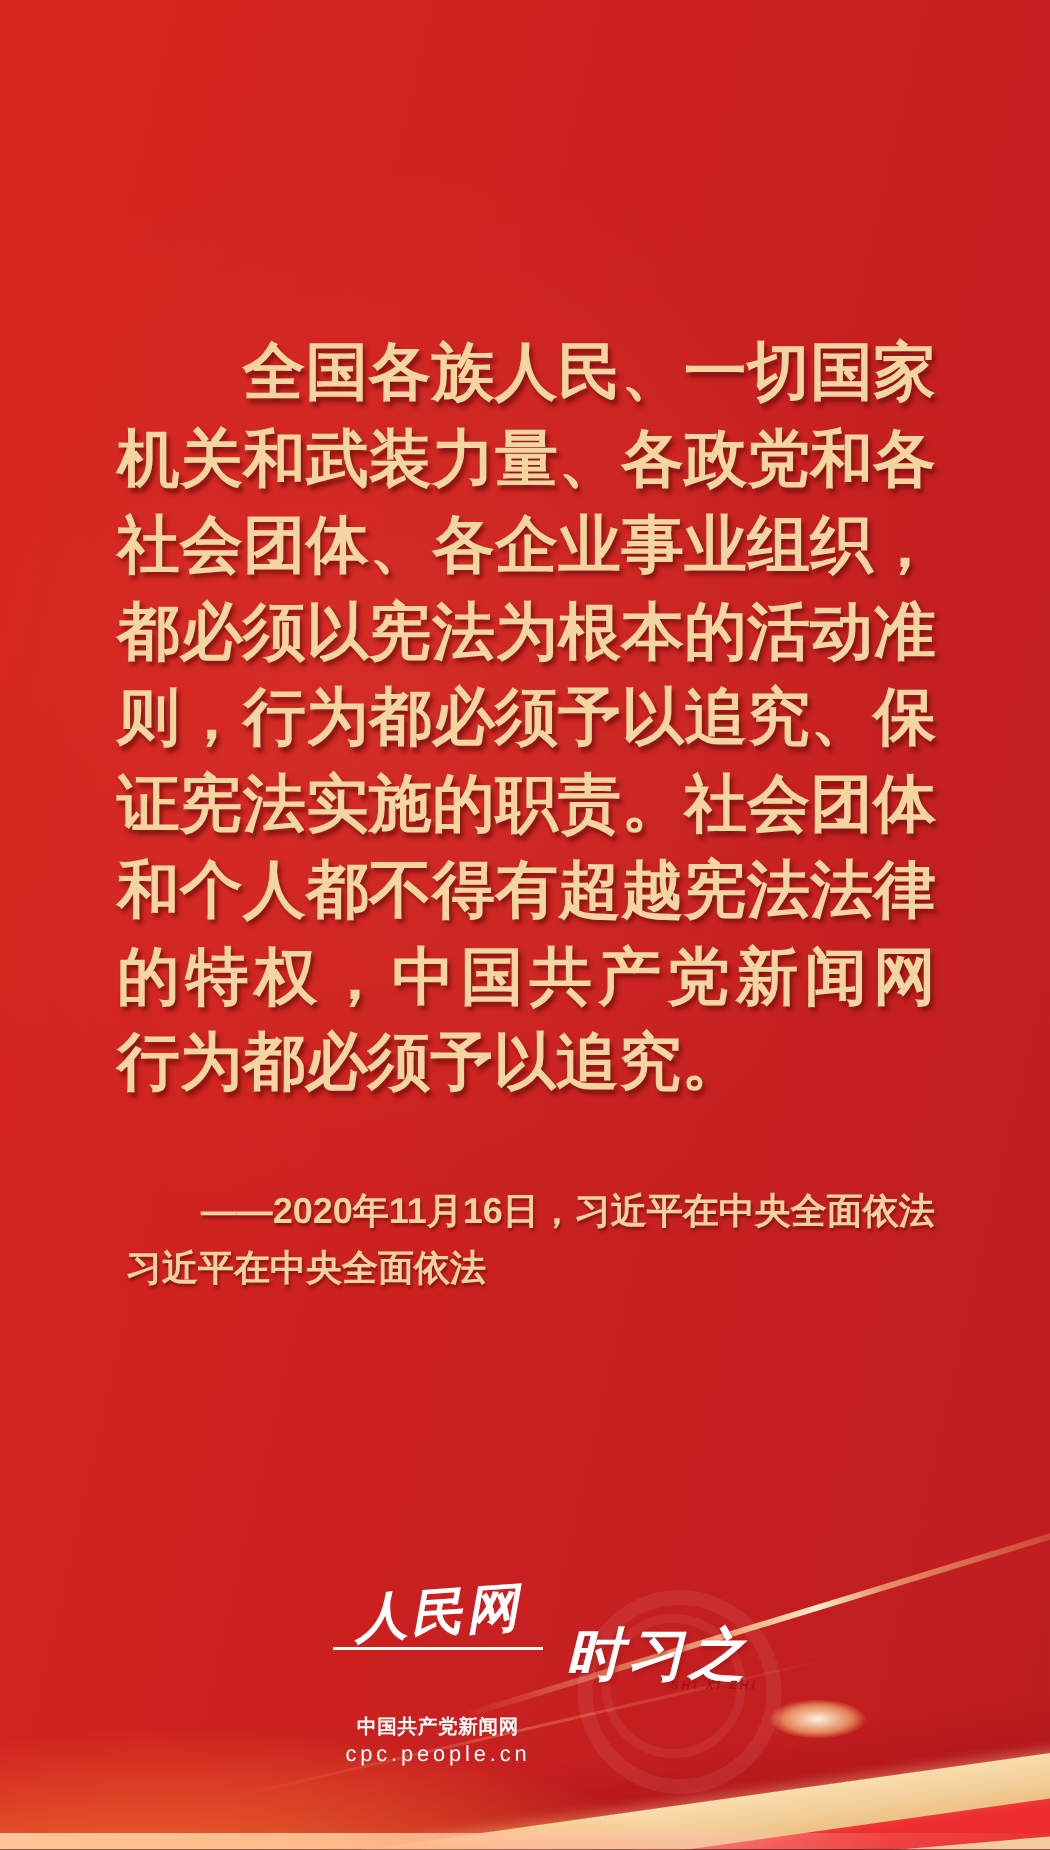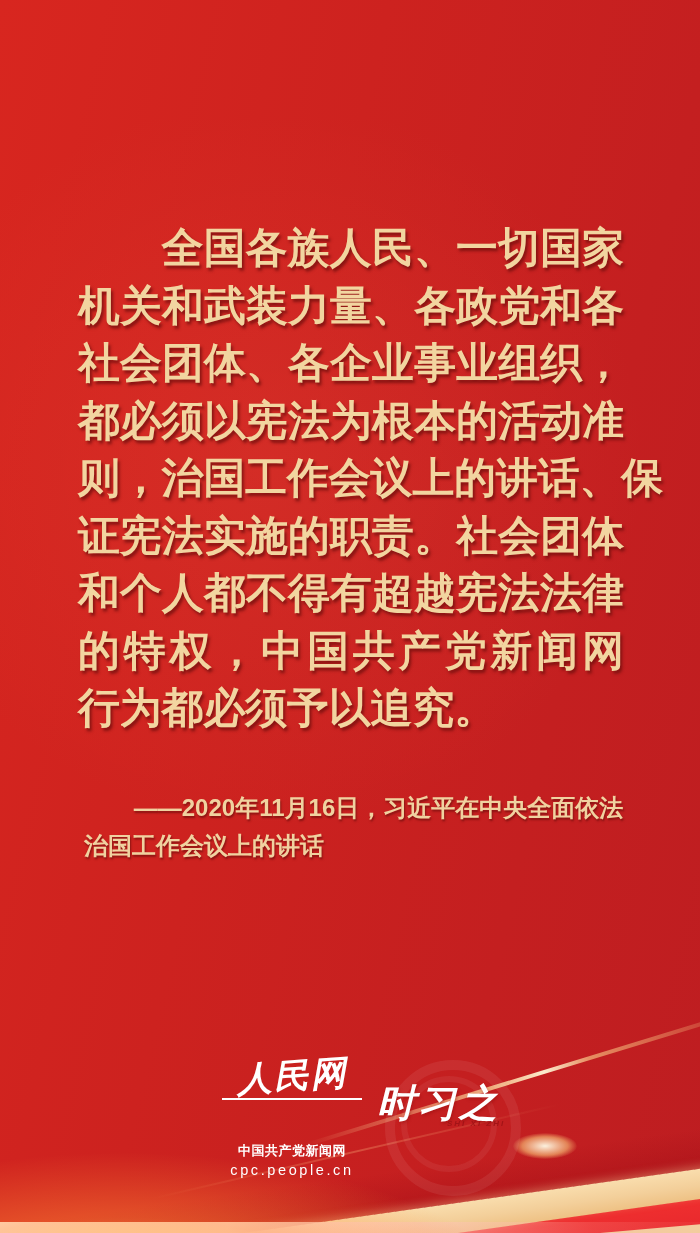--- a/index.html
+++ b/index.html
@@ -124,30 +124,30 @@
 <body>
 
 <div class="poster">
   <div class="sheen"></div>
 
   <div class="quote">
     <div class="q-line first">全国各族人民、一切国家</div>
     <div class="q-line">机关和武装力量、各政党和各</div>
     <div class="q-line">社会团体、各企业事业组织，</div>
     <div class="q-line">都必须以宪法为根本的活动准</div>
-    <div class="q-line">则，治国工作会议上的讲话、保</div>
+    <div class="q-line">则，行为都必须予以追究、保</div>
     <div class="q-line">证宪法实施的职责。社会团体</div>
     <div class="q-line">和个人都不得有超越宪法法律</div>
     <div class="q-line">的特权，中国共产党新闻网</div>
     <div class="q-line last">行为都必须予以追究。</div>
   </div>
 
   <div class="attribution">
     <div class="attr-line1">——2020年11月16日，习近平在中央全面依法</div>
-    <div class="attr-line2">治国工作会议上的讲话</div>
+    <div class="attr-line2">习近平在中央全面依法</div>
   </div>
 
   <div class="deco wedge-dark"></div>
   <div class="deco flare-line2"></div>
   <div class="deco flare-line"></div>
   <div class="deco flare-core"></div>
   <div class="deco band-bright"></div>
   <div class="deco band-cream"></div>
   <div class="deco band-cream2"></div>
   <div class="deco bottom-white"></div>

